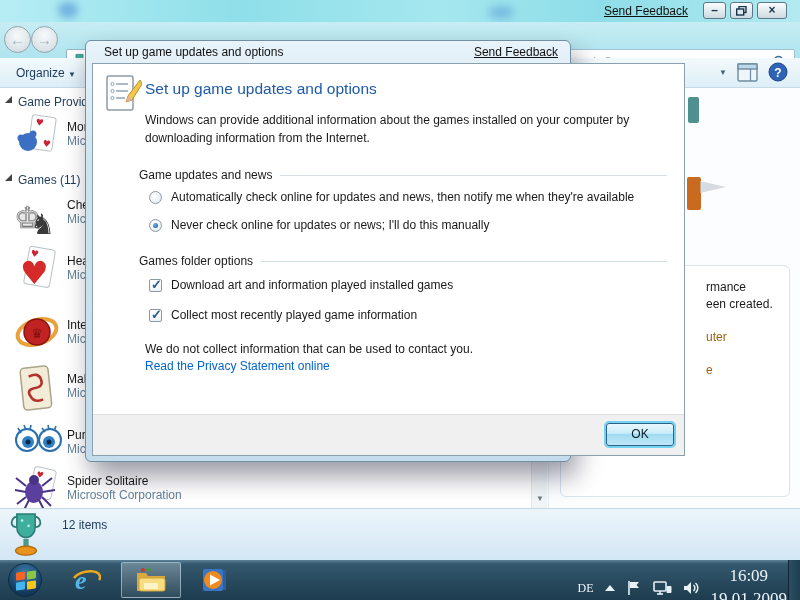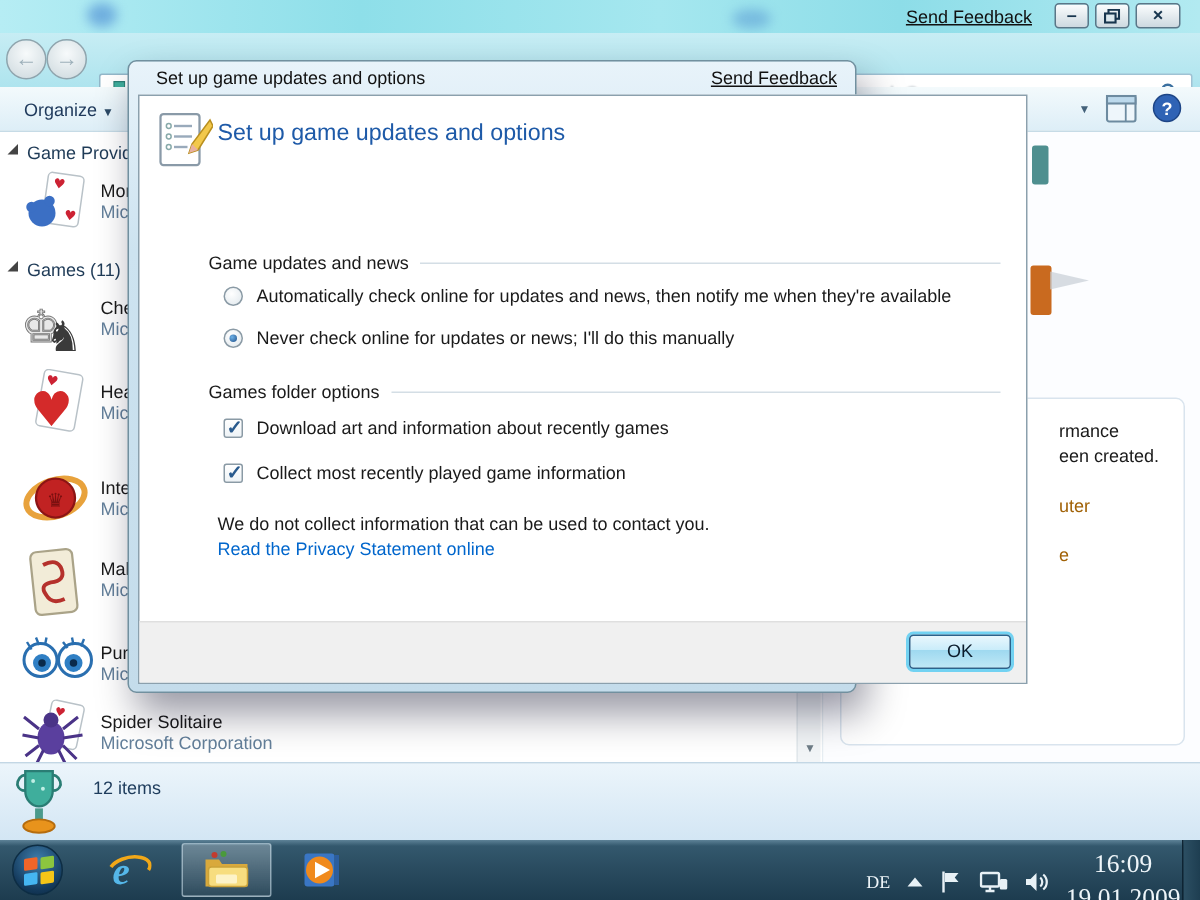--- a/index.html
+++ b/index.html
@@ -365,41 +365,42 @@
           <line x1="12" y1="10" x2="24" y2="10" stroke="#9ab" stroke-width="1.6"></line>
         <circle cx="8.5" cy="17" r="1.6" fill="none" stroke="#8aa"></circle>
           <line x1="12" y1="17" x2="24" y2="17" stroke="#9ab" stroke-width="1.6"></line>
         <circle cx="8.5" cy="24" r="1.6" fill="none" stroke="#8aa"></circle>
           <line x1="12" y1="24" x2="21" y2="24" stroke="#9ab" stroke-width="1.6"></line>
         <path d="M36 6 L24 22 l-2 6 6 -2 L38 10 z" fill="#f2c84b" stroke="#b98f1f" stroke-width="1"></path>
         <path d="M22 28 l2 -6 4 4 z" fill="#e8b0a0"></path>
       </svg>
 
       <div class="dlg-heading">Set up game updates and options</div>
+      <div class="dlg-desc">Windows can provide additional information about the games installed on your computer by downloading information from the Internet.</div>
 
       <div class="group-row" style="top:104px;">
         <span>Game updates and news</span>
       </div>
 
       <div class="opt-row" style="top:154px;">
         <span class="radio on"></span>
         <span>Never check online for updates or news; I'll do this manually</span>
       </div>
       <div class="opt-row" style="top:126px;">
         <span class="radio"></span>
         <span>Automatically check online for updates and news, then notify me when they're available</span>
       </div>
 
       <div class="group-row" style="top:190px;">
         <span>Games folder options</span>
       </div>
 
       <div class="opt-row" style="top:214px;">
         <span class="checkbox on"></span>
-        <span>Download art and information about recently games</span>
+        <span>Download art and information played installed games</span>
       </div>
       <div class="opt-row" style="top:244px;">
         <span class="checkbox on"></span>
         <span>Collect most recently played game information</span>
       </div>
 
       <div class="privacy-note">We do not collect information that can be used to contact you.</div>
       <div class="privacy-link">Read the Privacy Statement online</div>
 
       <div class="dlg-footer">

